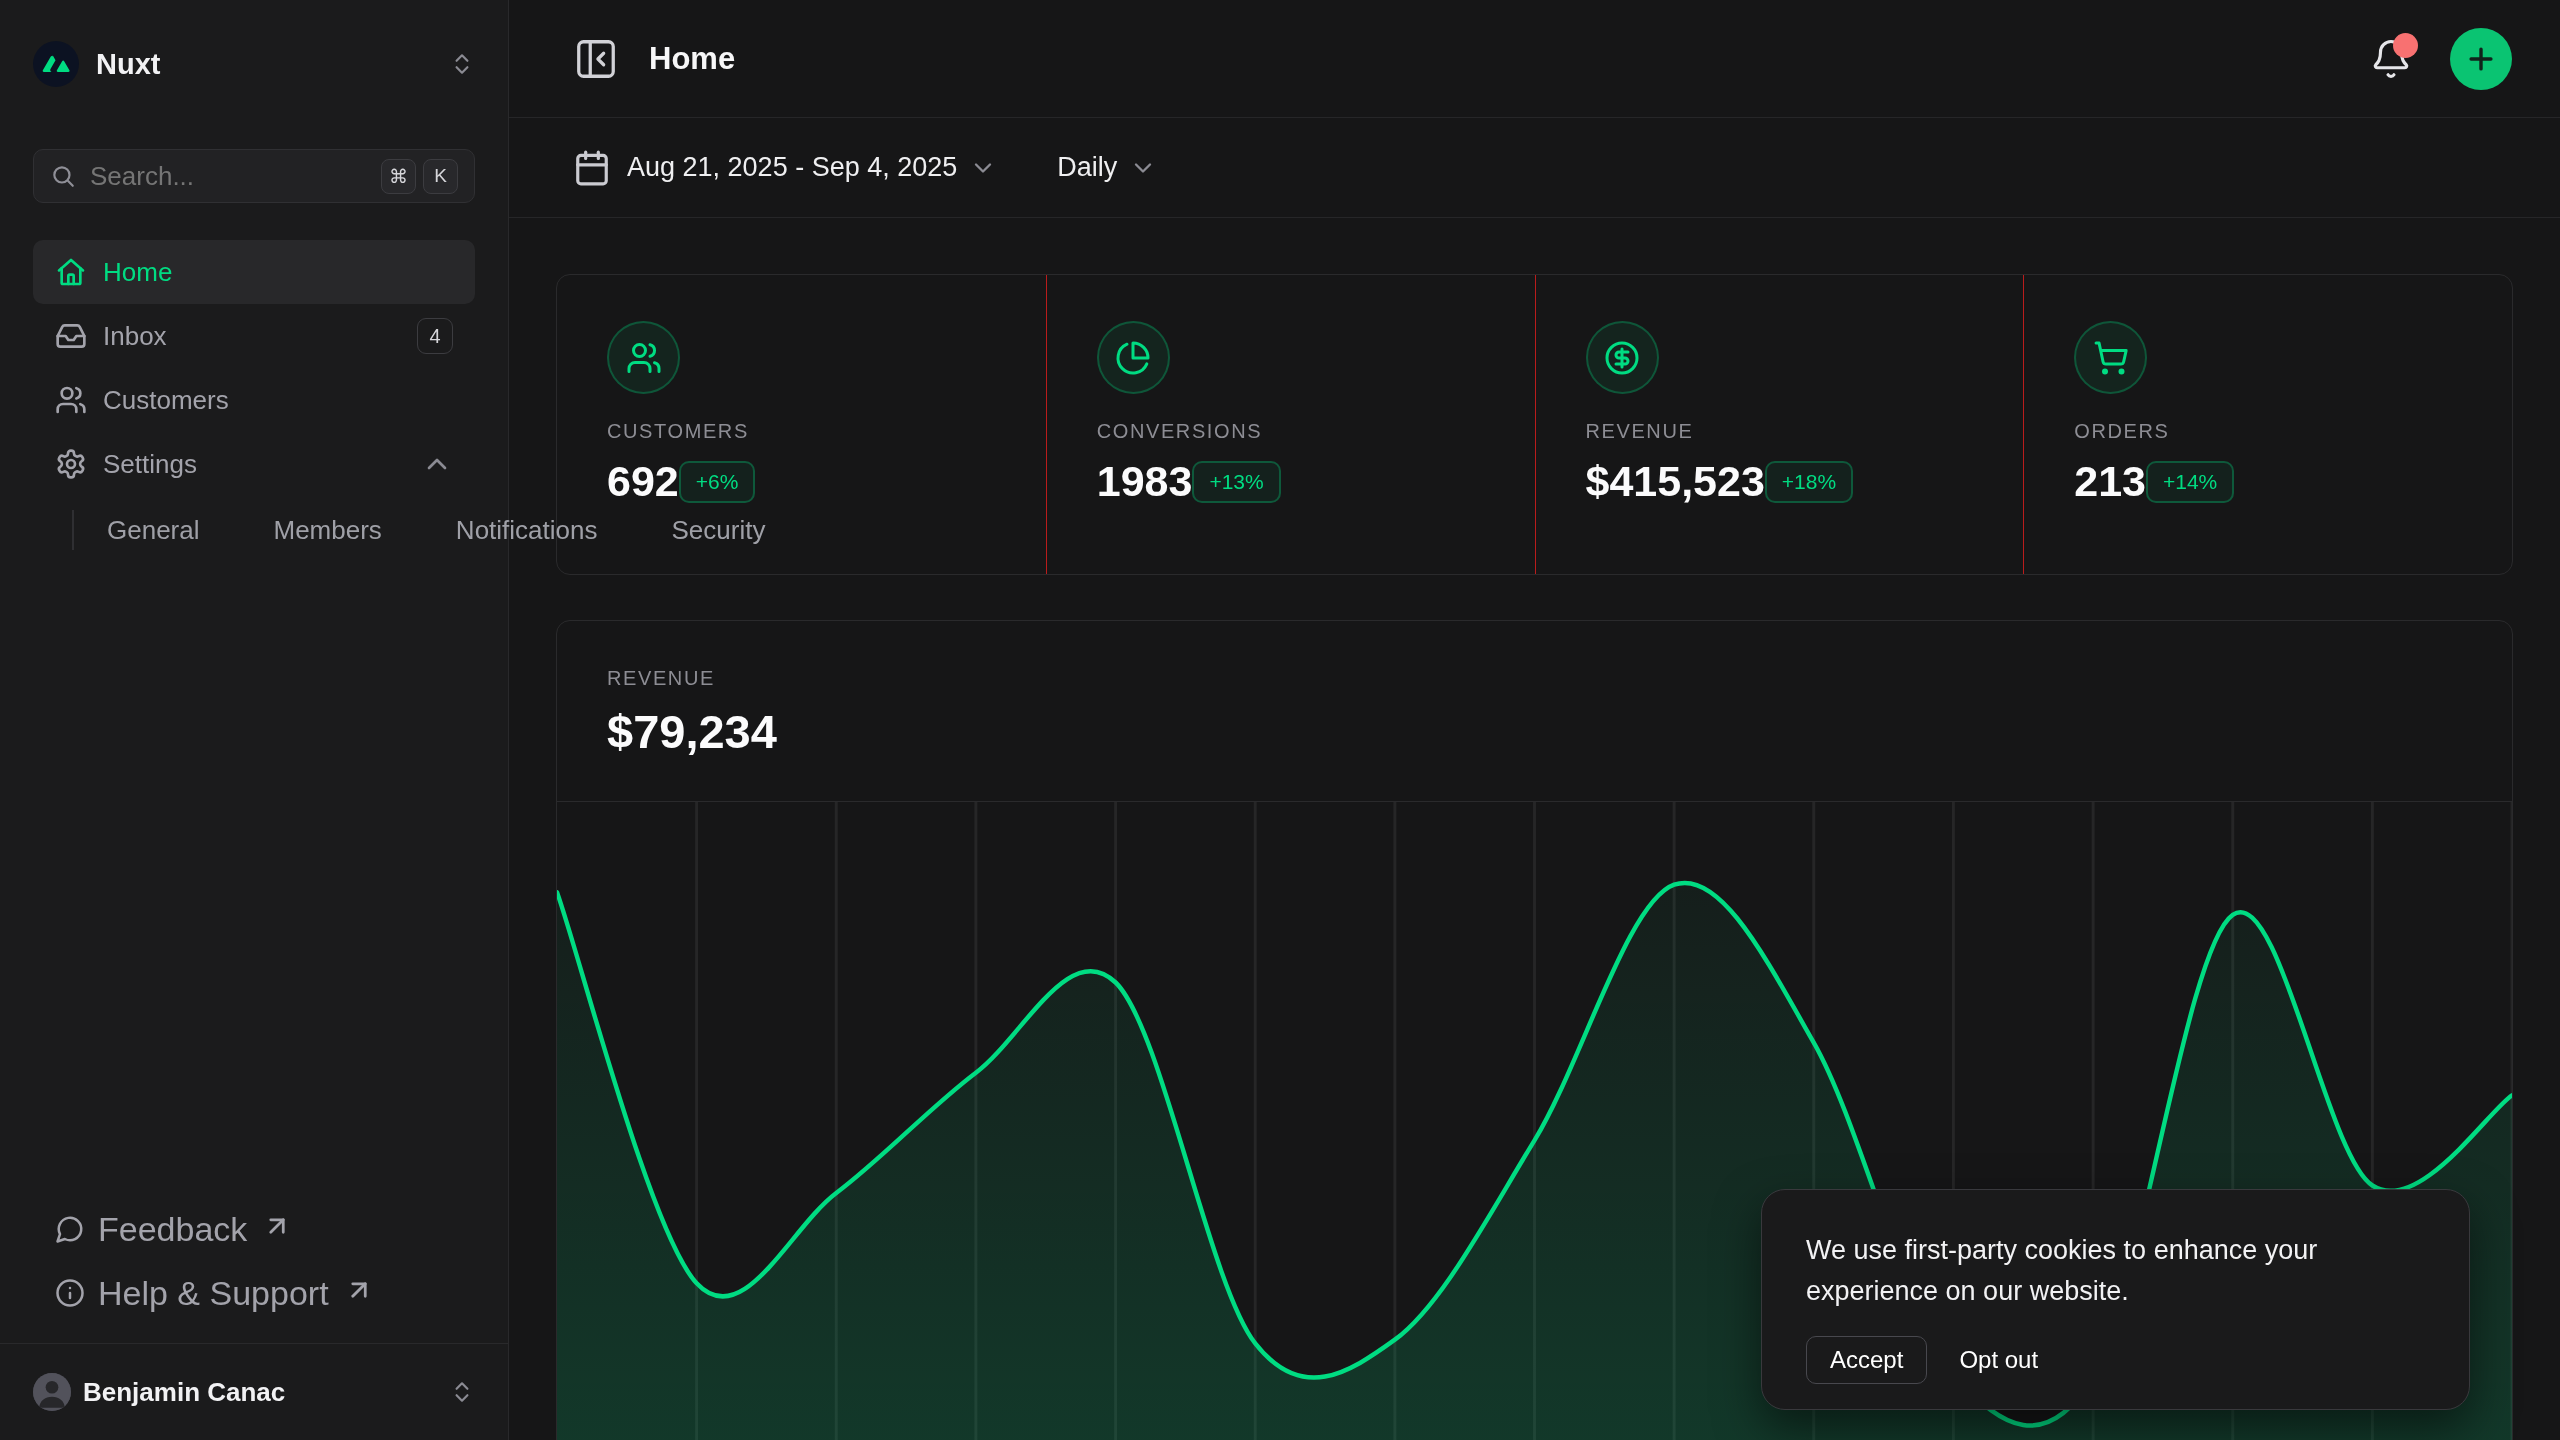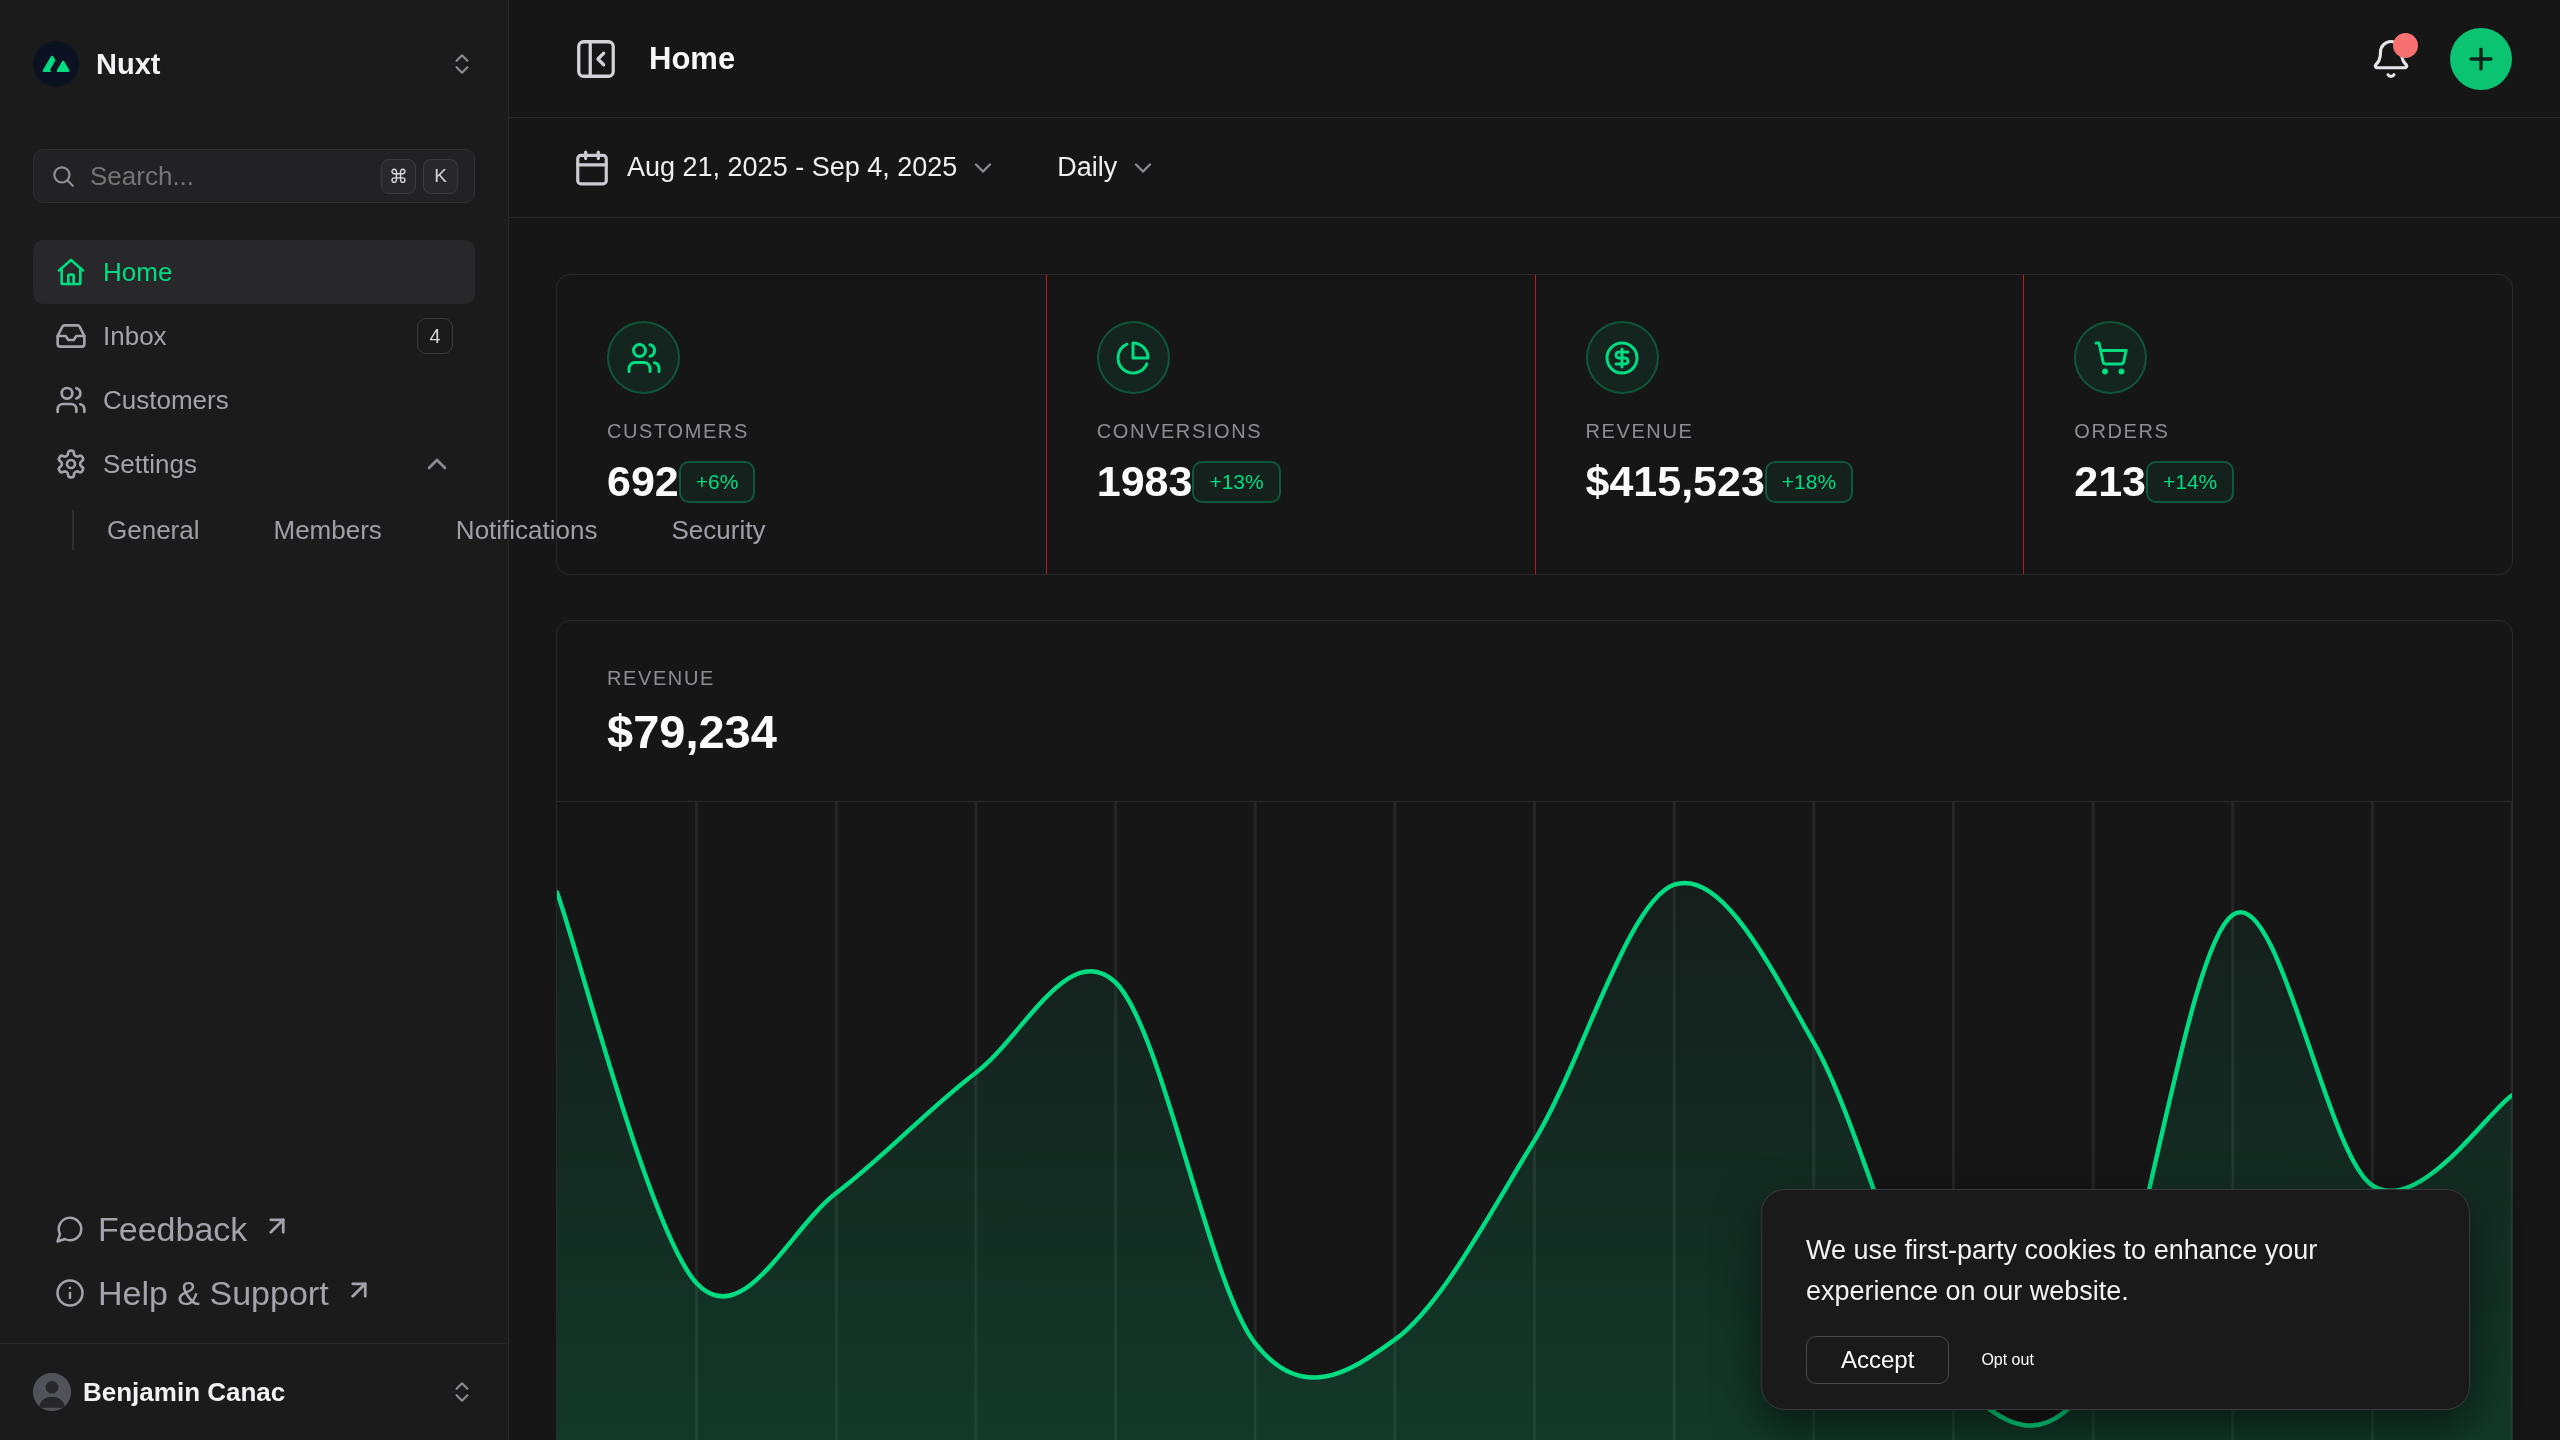--- a/index.html
+++ b/index.html
@@ -117,24 +117,24 @@
   
   .cookie {
     position:absolute; right:90px; bottom:30px; width:709px; height:221px;
     background:#1a1a1b; border:1px solid #39393d; border-radius:24px;
     box-shadow:0 18px 45px rgba(0,0,0,0.5); z-index:10; padding:40px 44px;
   }
   .cookie p { font-size:27px; line-height:41px; color:#f2f2f4; max-width:600px; }
   .cookie-actions { margin-top:24px; display:flex; align-items:center; gap:32px; }
   .btn-accept {
     background:transparent; border:1px solid #48484e; border-radius:10px;
-    color:#ffffff; font-size:24px; font-weight:500; padding:9px 34px;
+    color:#ffffff; font-size:24px; font-weight:500; padding:9px 23px;
     font-family:inherit; cursor:pointer;
   }
-  .btn-optout { background:none; border:none; color:#ffffff; font-size:16px; font-weight:500; font-family:inherit; cursor:pointer; }
+  .btn-optout { background:none; border:none; color:#ffffff; font-size:24px; font-weight:500; font-family:inherit; cursor:pointer; }
 </style>
 </head>
 <body>
 
 <aside>
   <div class="side-inner">
     <div class="brand">
       <span class="brand-logo">
         <svg viewBox="0 0 24 24" fill="#00DC82">
             <path d="M13.52 18.4c-.72 0-1.17-.78-.81-1.4l4.2-7.27a.94.94 0 0 1 1.62 0l4.2 7.27c.36.62-.09 1.4-.81 1.4zM9.34 5.06l2.28 3.95-4.02 6.96c-.52.9-.06 1.98.84 2.36 0 .04-.03.07-.07.07H2.28c-.72 0-1.17-.78-.81-1.4l6.25-10.82c.36-.62 1.26-.62 1.62-.12z"></path>

